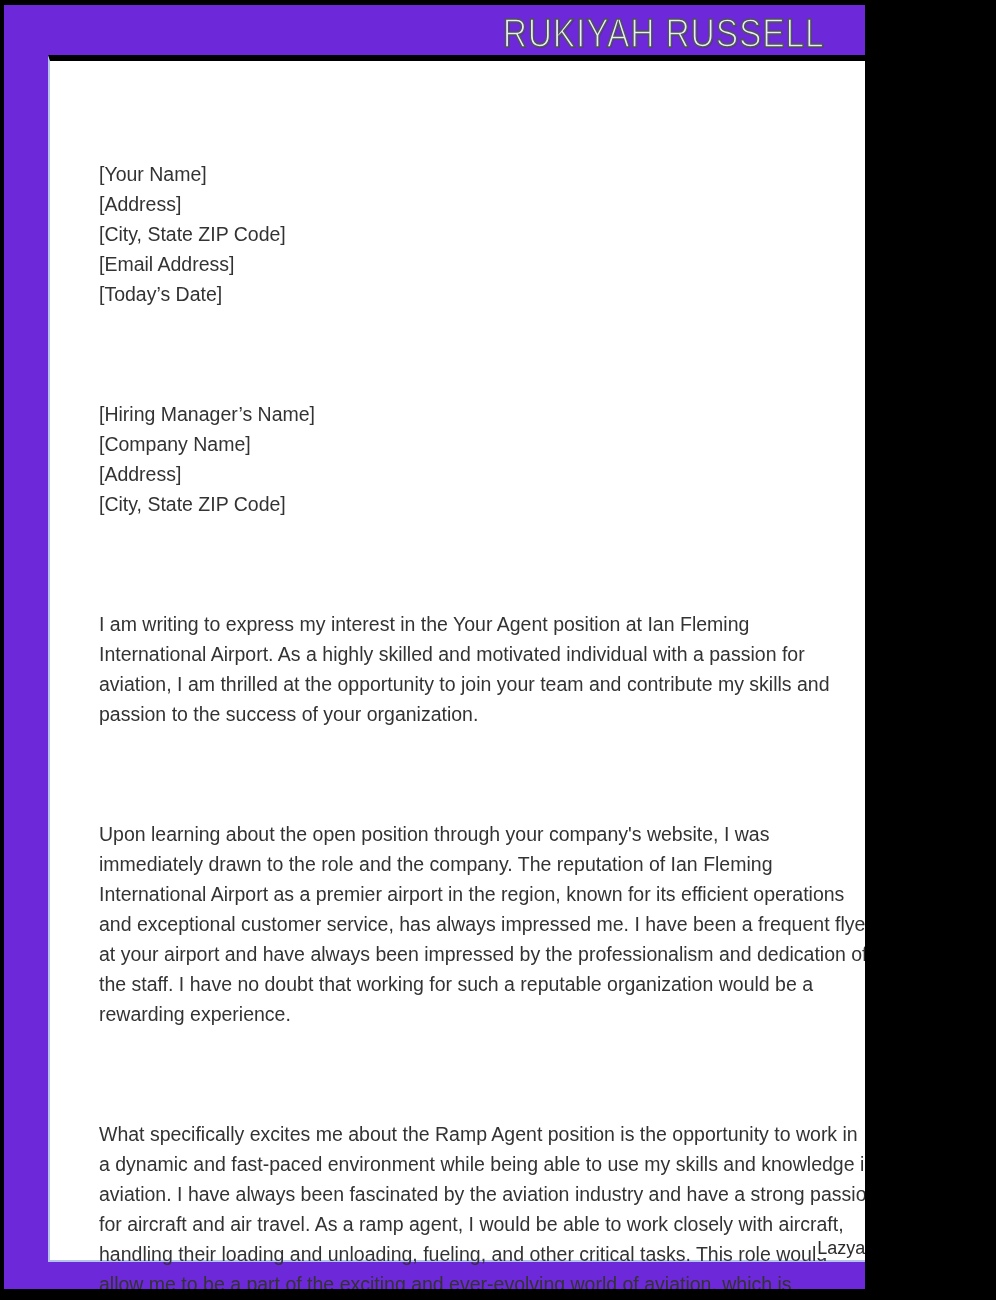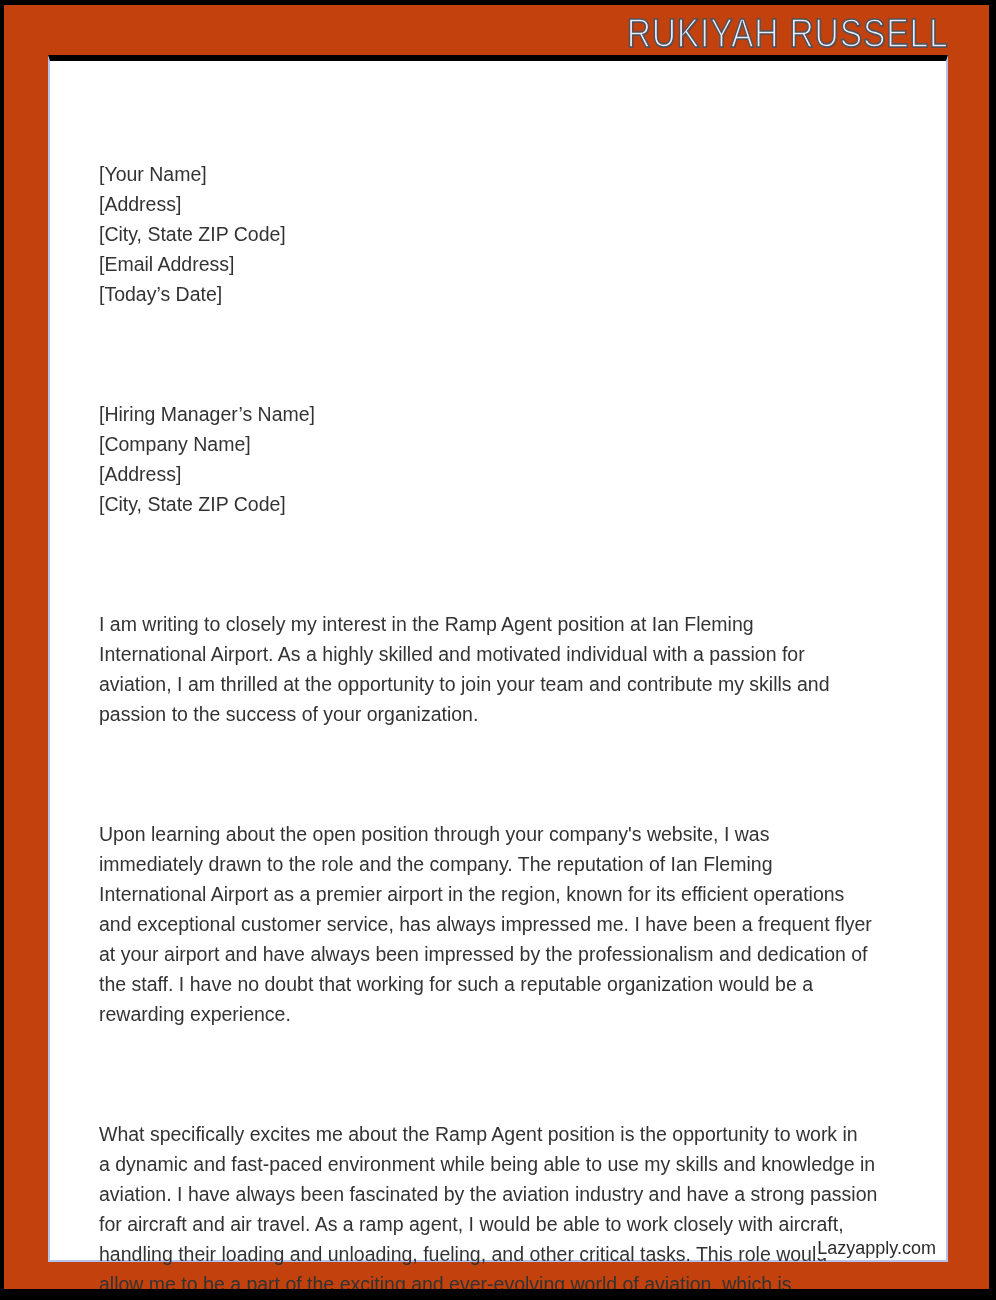--- a/index.html
+++ b/index.html
@@ -11,23 +11,23 @@
     height: 1300px;
     background: #000000; 
     position: relative;
     font-family: "Liberation Sans", sans-serif;
     overflow: hidden;
   }
   .frame {
     position: absolute;
     left: 4px;
     top: 5px;
-    width: 985px;
+    width: 861px;
     height: 1284px;
-    background: #c2410c;
+    background: #6d28d9;
     overflow: hidden; 
   }
   .header {
     height: 50px;
     display: flex;
     justify-content: flex-end;
     align-items: flex-end;
     padding-right: 41px;
   }
   .header-name {
@@ -92,21 +92,21 @@
     <div class="letter">
       <div class="block">[Your Name]
 [Address]
 [City, State ZIP Code]
 [Email Address]
 [Today’s Date]</div>
       <div class="block">[Hiring Manager’s Name]
 [Company Name]
 [Address]
 [City, State ZIP Code]</div>
-      <div class="block">I am writing to closely my interest in the Ramp Agent position at Ian Fleming
+      <div class="block">I am writing to express my interest in the Your Agent position at Ian Fleming
 International Airport. As a highly skilled and motivated individual with a passion for
 aviation, I am thrilled at the opportunity to join your team and contribute my skills and
 passion to the success of your organization.</div>
       <div class="block">Upon learning about the open position through your company's website, I was
 immediately drawn to the role and the company. The reputation of Ian Fleming
 International Airport as a premier airport in the region, known for its efficient operations
 and exceptional customer service, has always impressed me. I have been a frequent flyer
 at your airport and have always been impressed by the professionalism and dedication of
 the staff. I have no doubt that working for such a reputable organization would be a
 rewarding experience.</div>

